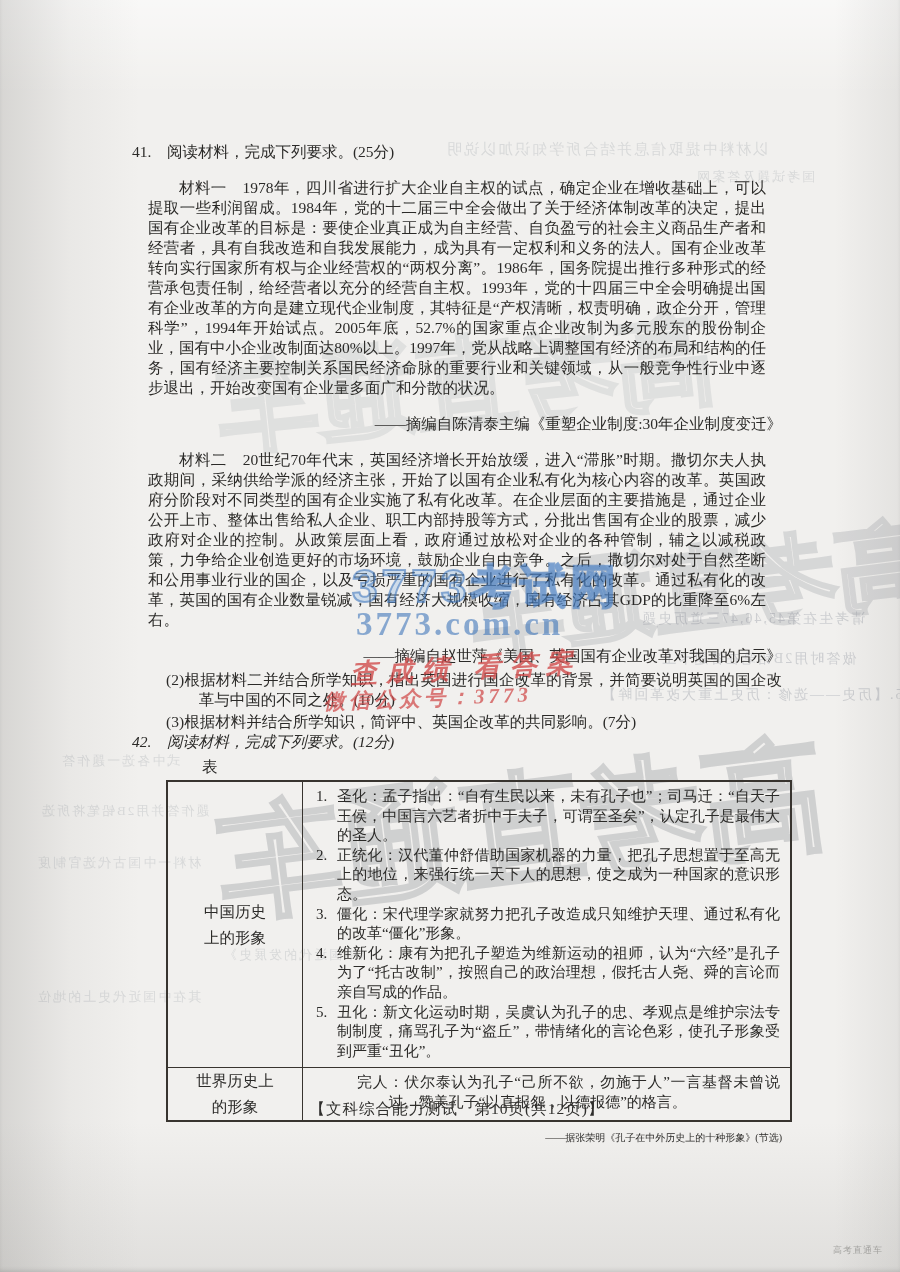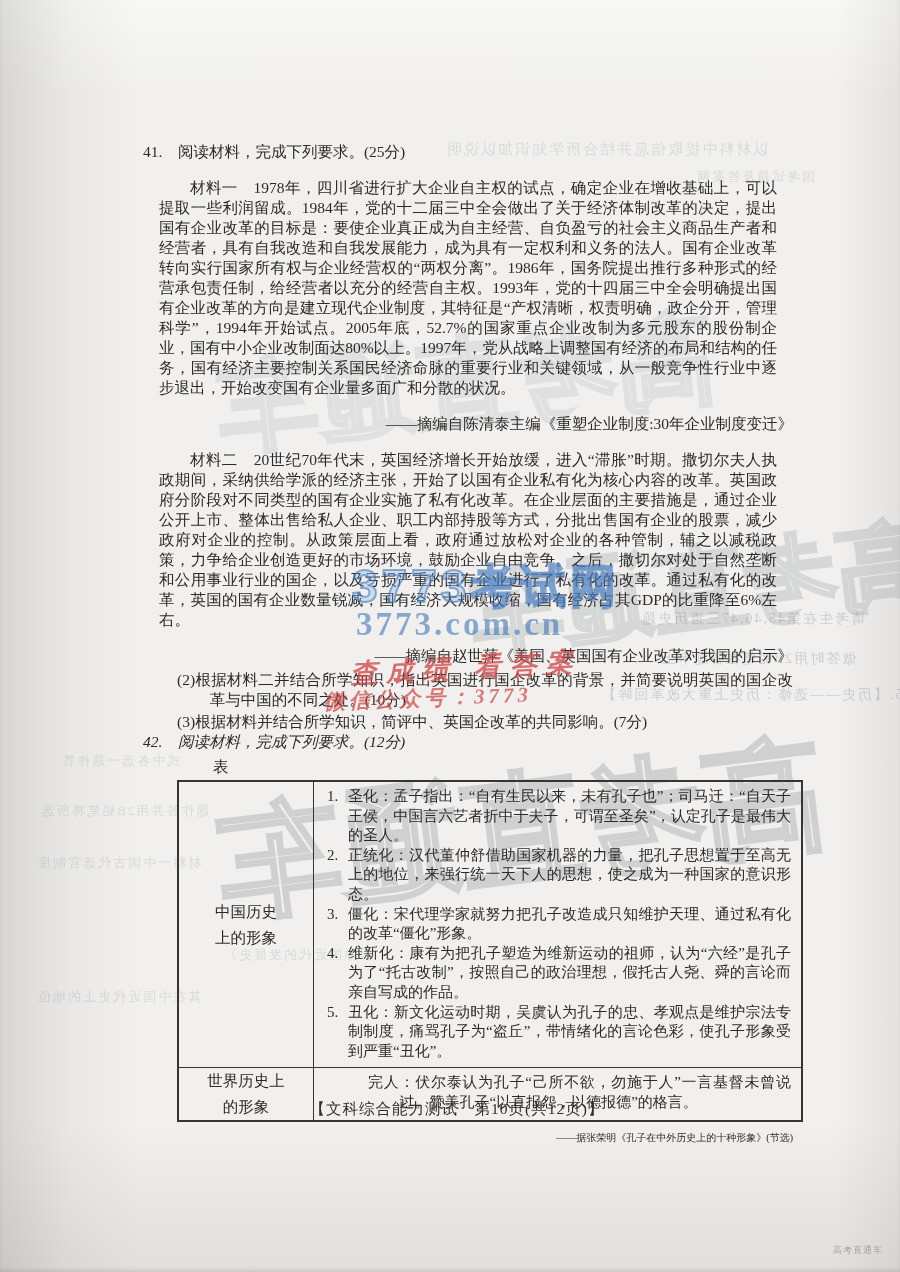--- a/index.html
+++ b/index.html
@@ -14,21 +14,21 @@
       linear-gradient(90deg, rgba(110,108,104,.20) 0, rgba(110,108,104,.06) 70px, rgba(0,0,0,0) 140px),
       linear-gradient(270deg, rgba(110,108,104,.10) 0, rgba(0,0,0,0) 65px),
       linear-gradient(0deg, rgba(110,108,104,.13) 0, rgba(0,0,0,0) 150px),
       linear-gradient(180deg, rgba(255,255,255,.55) 0, rgba(0,0,0,0) 95px),
       #f1f0ee;
     box-shadow:inset 0 -3px 5px -2px rgba(0,0,0,.15);
   }
 
   
   .content{
-    position:absolute;left:143px;top:142px;width:650px;z-index:3;
+    position:absolute;left:132px;top:142px;width:650px;z-index:3;
     color:#2b2a28;font-size:15.5px;line-height:20px;text-align:justify;
     text-justify:inter-ideograph;
   }
   .q-heading{font-size:15.5px;line-height:20px;margin:0 0 4px 0;}
   .material{margin:16px;text-indent:2em;}
   .attribution{margin:0 0 4px 0;text-align:right;line-height:20px;}
   .question{margin:2px 0 0 0;line-height:20px;padding-left:4.3em;text-indent:-2.1em;}
   .q42-head{margin-top:0;font-style:italic;}
   .caption-row{display:flex;margin:2px 0 2px 0;line-height:22px;}
   .caption-label{margin-left:70px;}

